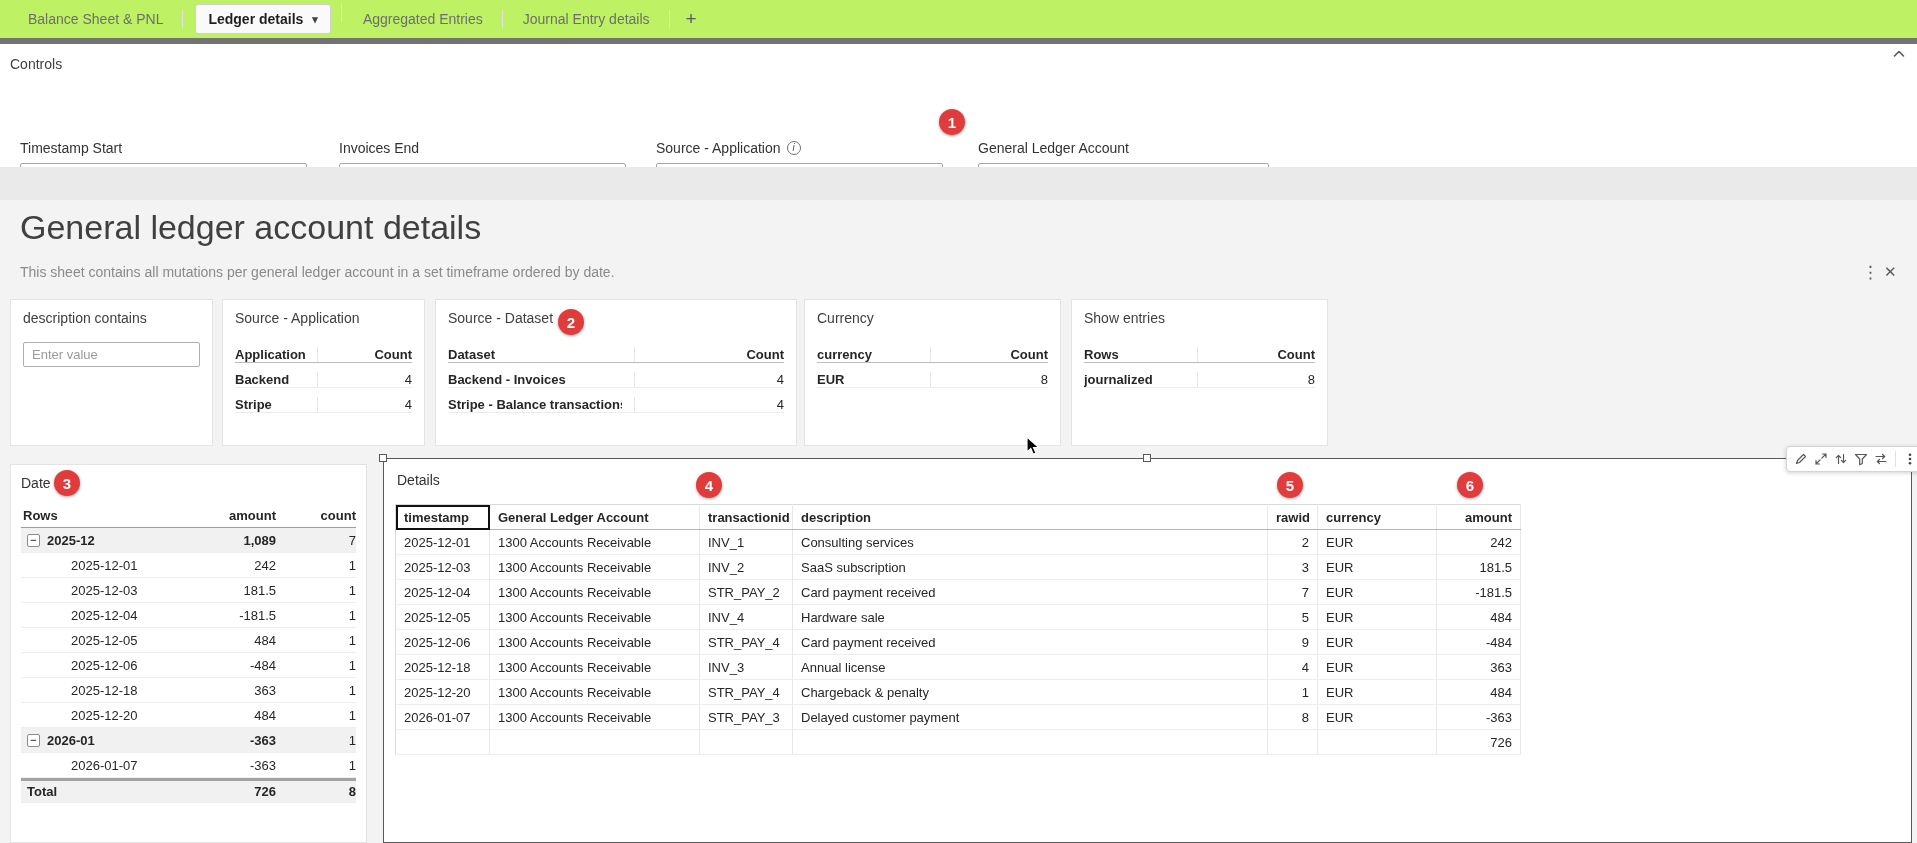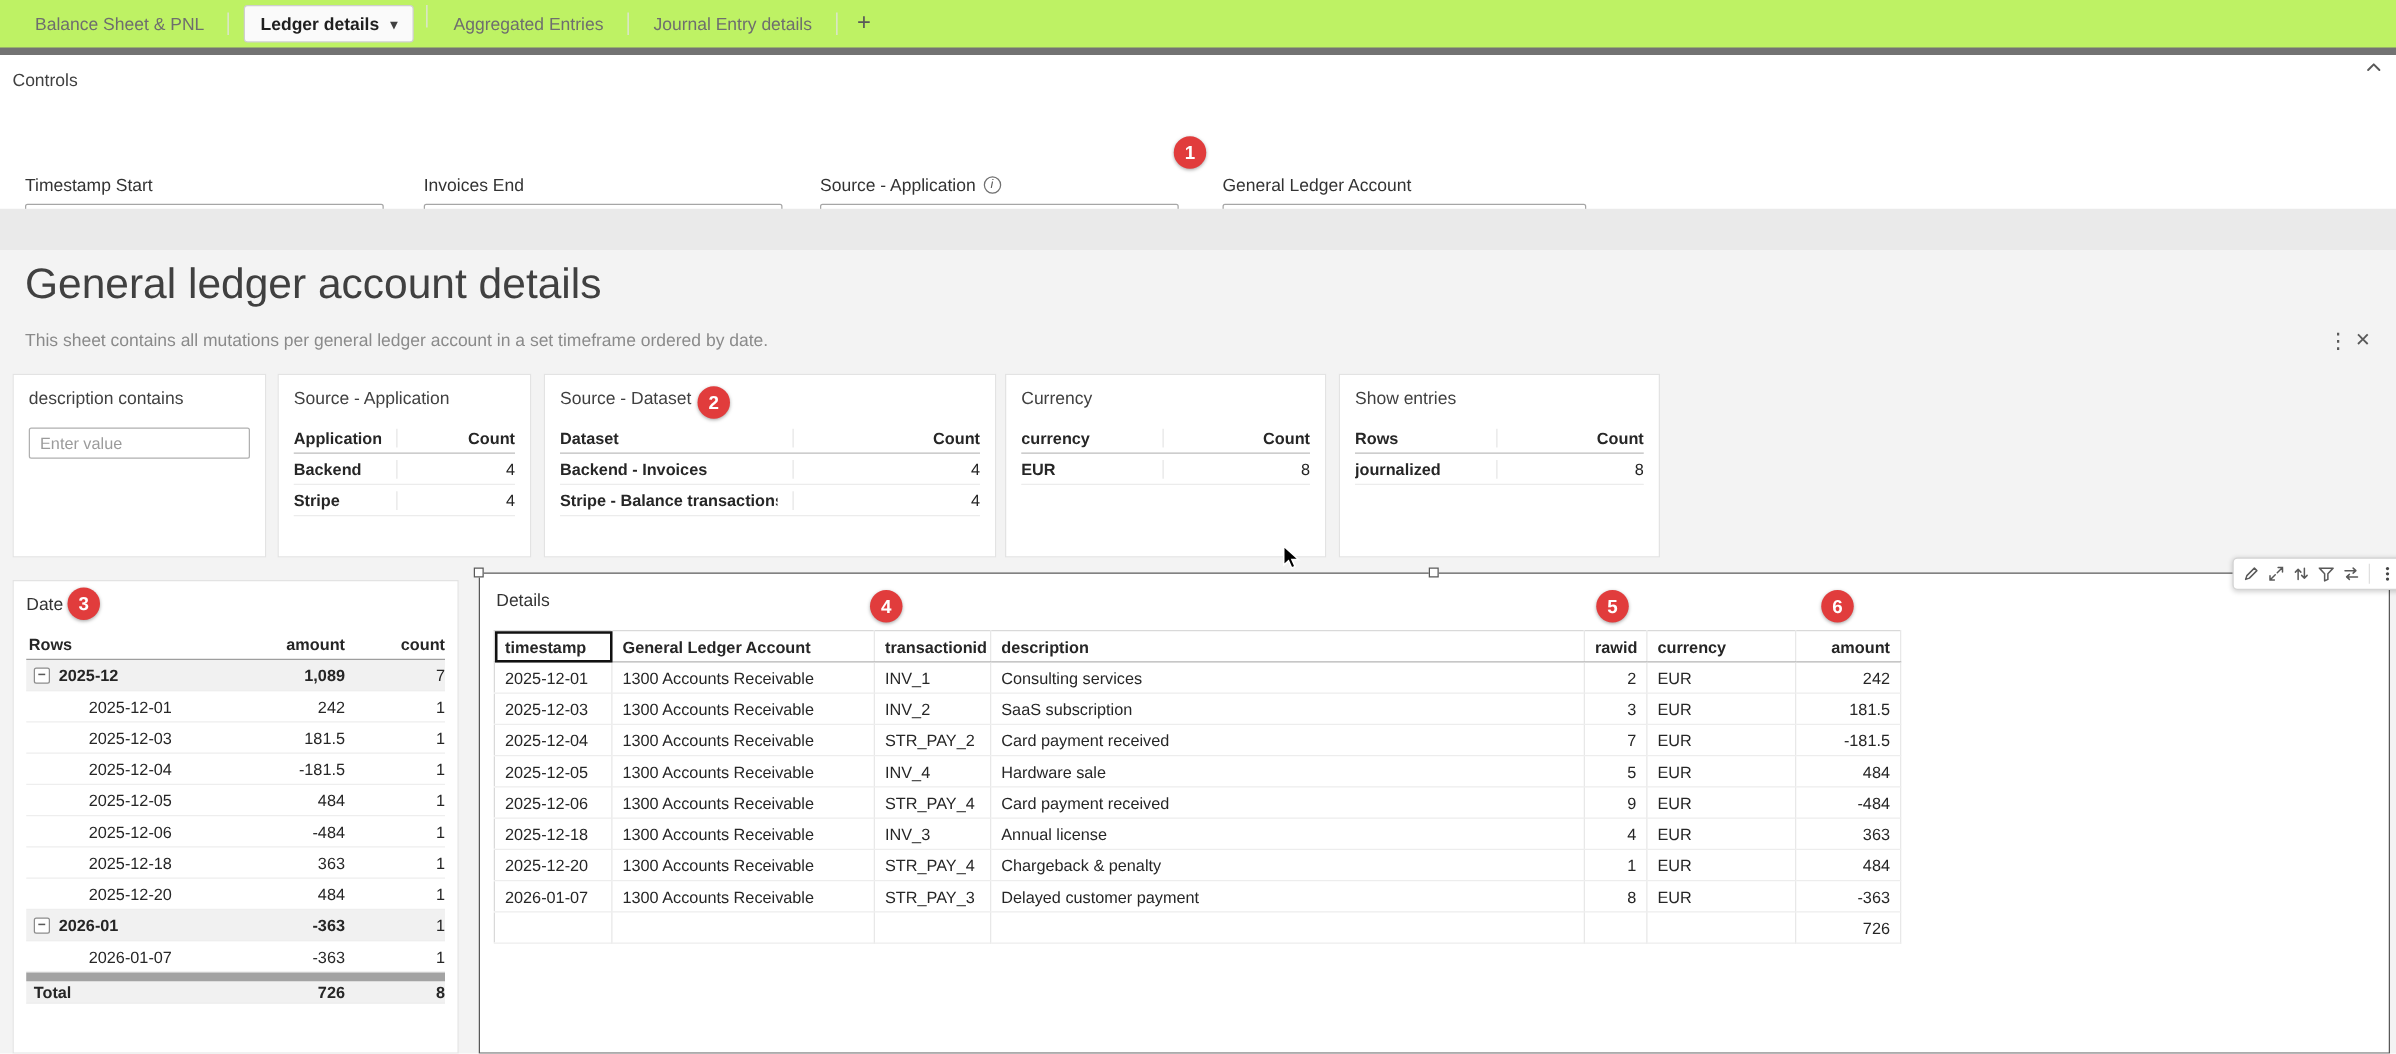--- a/index.html
+++ b/index.html
@@ -46,21 +46,21 @@
   .card{position:absolute;top:299px;height:147px;background:#fff;border:1px solid #e3e3e3;}
   .card-desc{left:10px;width:203px;}
   .card-sa{left:222px;width:203px;}
   .card-sd{left:435px;width:362px;}
   .card-cur{left:804px;width:257px;}
   .card-se{left:1071px;width:257px;}
   .card-title{margin:10px 12px 0;font-size:14px;color:#404040;}
   .fc-input{margin:16px 12px 0;width:calc(100% - 24px);height:25px;border:1px solid #b0b0b0;border-radius:2px;font-size:13px;padding:0 8px;color:#262626;font-family:inherit;}
   .fc-input::placeholder{color:#9b9b9b;}
   .fc-table{margin:12px 12px 0;}
-  .fc-row{display:flex;height:25px;align-items:center;border-bottom:1px solid #ececec;font-size:13px;gap:12px;}
+  .fc-row{display:flex;height:25px;align-items:flex-end;border-bottom:1px solid #ececec;font-size:13px;gap:12px;}
   .fc-head{border-bottom:1px solid #bdbdbd;}
   .fc-name{flex:1;display:flex;align-items:center;font-weight:bold;color:#262626;overflow:hidden;white-space:nowrap;}
   .fc-count{width:95px;display:flex;align-items:center;justify-content:flex-end;border-left:1px solid #e6e6e6;padding-left:8px;font-weight:normal;}
   .fc-head .fc-count{font-weight:bold;}
   .card-sd .fc-count{width:150px;}
   .card-cur .fc-count,.card-se .fc-count{width:118px;}
 
   
   .date-panel{position:absolute;left:10px;top:464px;width:357px;height:379px;background:#fff;border:1px solid #e3e3e3;}
   .panel-title{margin:10px 0 0 10px;font-size:14px;color:#333;}
@@ -70,21 +70,21 @@
   .dc{display:flex;align-items:center;height:100%;}
   .dlabel{flex:1;padding-left:6px;overflow:hidden;white-space:nowrap;}
   .dhead .dlabel{padding-left:2px;}
   .damount{width:95px;justify-content:flex-end;}
   .dcount{width:80px;justify-content:flex-end;}
   .dgroup{background:#f1f1f1;}
   .dgroup .dlabel{font-weight:bold;}
   .dgroup .damount{font-weight:bold;}
   .dleaf .dlabel{padding-left:50px;}
   .expand-box{width:13px;height:13px;border:1px solid #8c8c8c;border-radius:2px;font-size:11px;line-height:11px;text-align:center;color:#595959;background:#fff;flex:none;margin-right:7px;display:inline-block;}
-  .dtotal{font-weight:bold;border-top:7px solid #a3a3a3;background:#f1f1f1;}
+  .dtotal{font-weight:bold;border-top:3px solid #a3a3a3;background:#f1f1f1;}
 
   
   .details-panel{position:absolute;left:383px;top:458px;width:1529px;height:385px;background:#fff;border:1px solid #595959;}
   .details-title{margin:13px 0 0 13px;font-size:14px;color:#333;}
   .details-table{position:absolute;left:11px;top:45px;border-collapse:collapse;table-layout:fixed;width:1125px;font-size:13px;border:1px solid #d9d9d9;background:#fff;}
   .details-table th,.details-table td{height:25px;padding:0 8px;border-right:1px solid #e8e8e8;border-bottom:1px solid #ededed;overflow:hidden;white-space:nowrap;text-align:left;font-weight:normal;}
   .details-table th{font-weight:bold;border-bottom:1px solid #b5b5b5;cursor:pointer;}
   th.focused{outline:2px solid #111;outline-offset:-2px;}
   .num{text-align:right !important;}
   .total-amount{font-weight:bold;}

